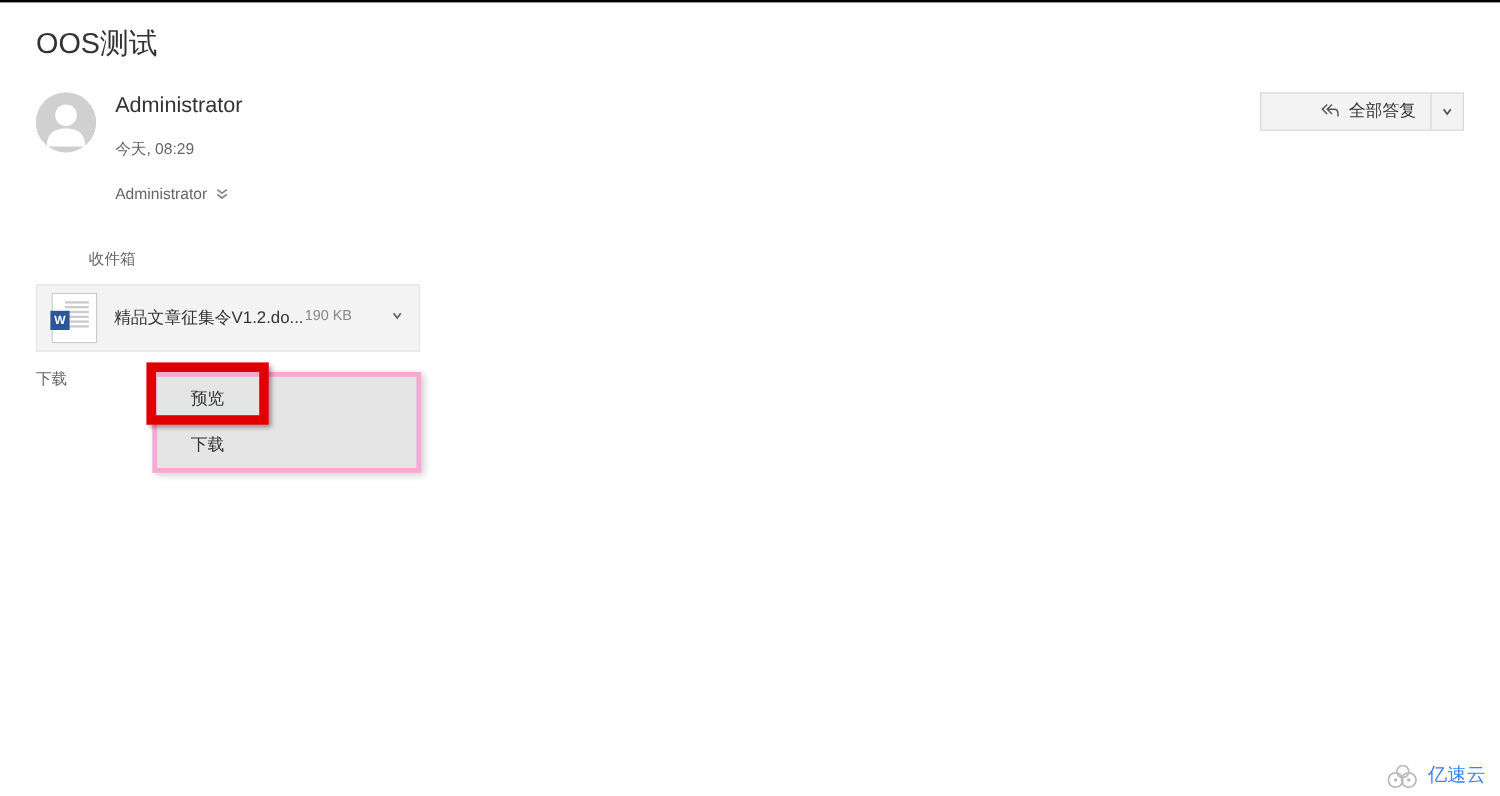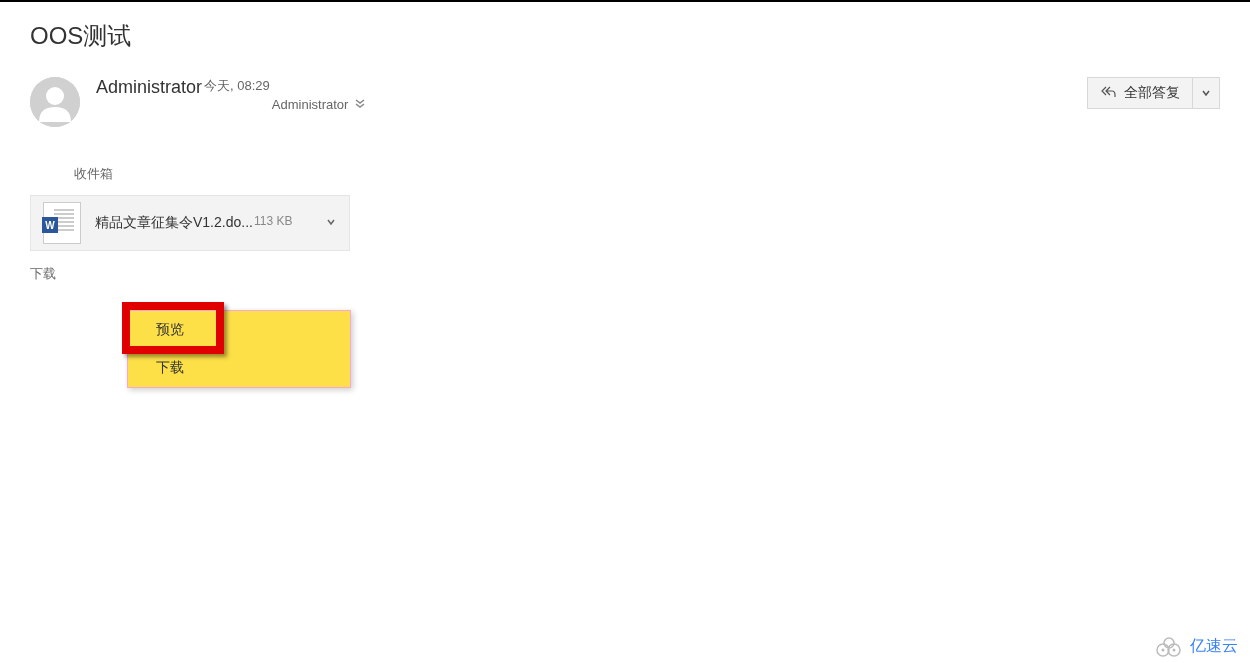--- a/index.html
+++ b/index.html
@@ -42,22 +42,22 @@
       align-items: center;
       justify-content: center;
       flex-shrink: 0;
     }
     .avatar svg {
       width: 50px;
       height: 50px;
     }
     .sender-text {
       display: flex;
-      flex-direction: row;
-      gap: 2px;
+      flex-direction: column;
+      gap: 17px;
     }
     .sender-name {
       font-size: 18px;
       color: #333;
       font-weight: 400;
     }
     .timestamp {
       font-size: 13px;
       color: #666;
     }
@@ -74,20 +74,21 @@
       height: 12px;
       cursor: pointer;
     }
     .reply-button {
       display: flex;
       align-items: center;
       background: #f3f3f3;
       border: 1px solid #d8d8d8;
       height: 32px;
       cursor: pointer;
+      padding-left: 37px;
     }
     .reply-main {
       display: flex;
       align-items: center;
       gap: 8px;
       padding: 0 12px;
       font-size: 14px;
       color: #333;
     }
     .reply-dropdown {
@@ -176,22 +177,22 @@
     .download-link {
       font-size: 13px;
       color: #666;
       margin-top: 14px;
     }
     .context-menu {
       position: absolute;
       left: 127px;
       top: 308px;
       width: 224px;
-      background: #fde047;
-      border: 1px solid #f9a8d4;
+      background: #e5e5e5;
+      border: 4px solid #f9a8d4;
       box-shadow: 2px 2px 6px rgba(0,0,0,0.2);
     }
     .menu-item {
       padding: 10px 28px;
       font-size: 14px;
       color: #333;
       cursor: pointer;
     }
     .highlight-box {
       position: absolute;
@@ -265,21 +266,21 @@
   </div>
 
   <div class="folder-label">收件箱</div>
 
   <div class="attachment-card">
     <div class="doc-icon">
       <div class="doc-badge">W</div>
     </div>
     <div class="attachment-text">
       <div class="attachment-name">精品文章征集令V1.2.do...</div>
-      <div class="attachment-size">113 KB</div>
+      <div class="attachment-size">190 KB</div>
     </div>
     <div class="attachment-chevron">
       <svg width="12" height="12" viewBox="0 0 12 12">
           <path d="M3 4 L6 8 L9 4" stroke="#666" stroke-width="1.5" fill="none"></path>
         </svg>
     </div>
   </div>
 
   <div class="download-link">下载</div>
 </div>

